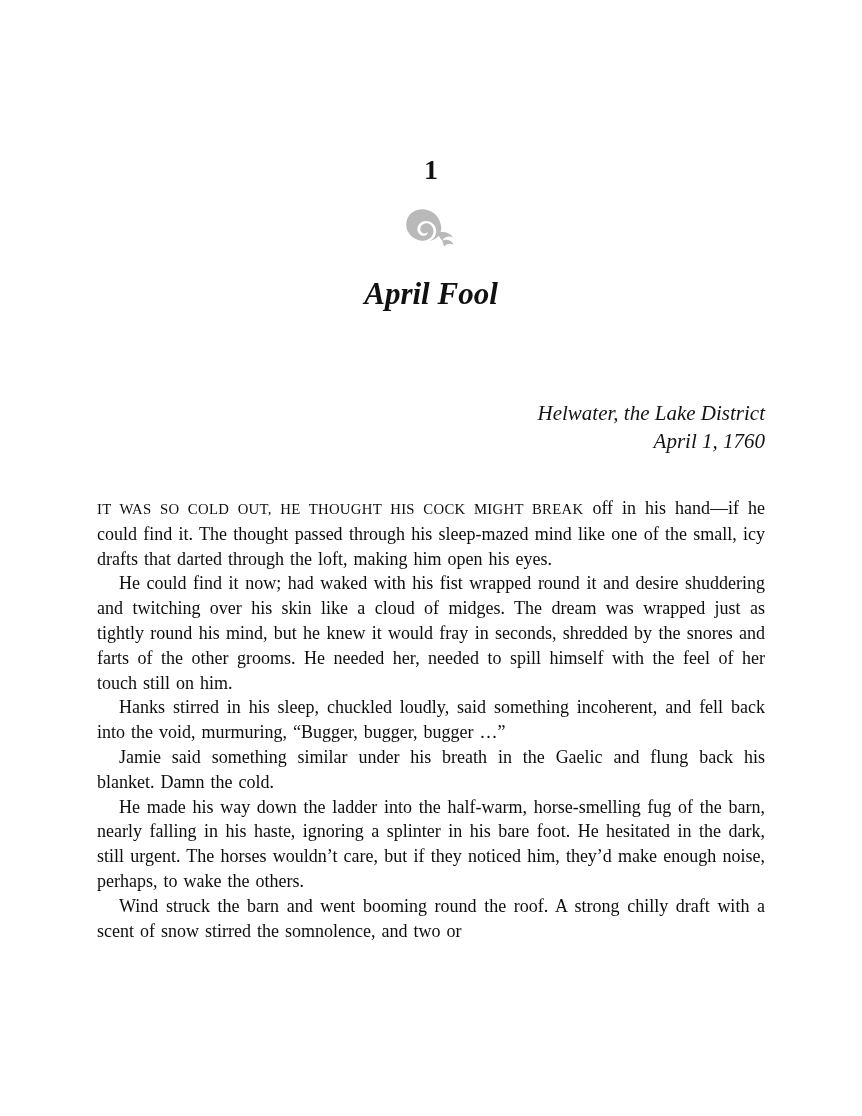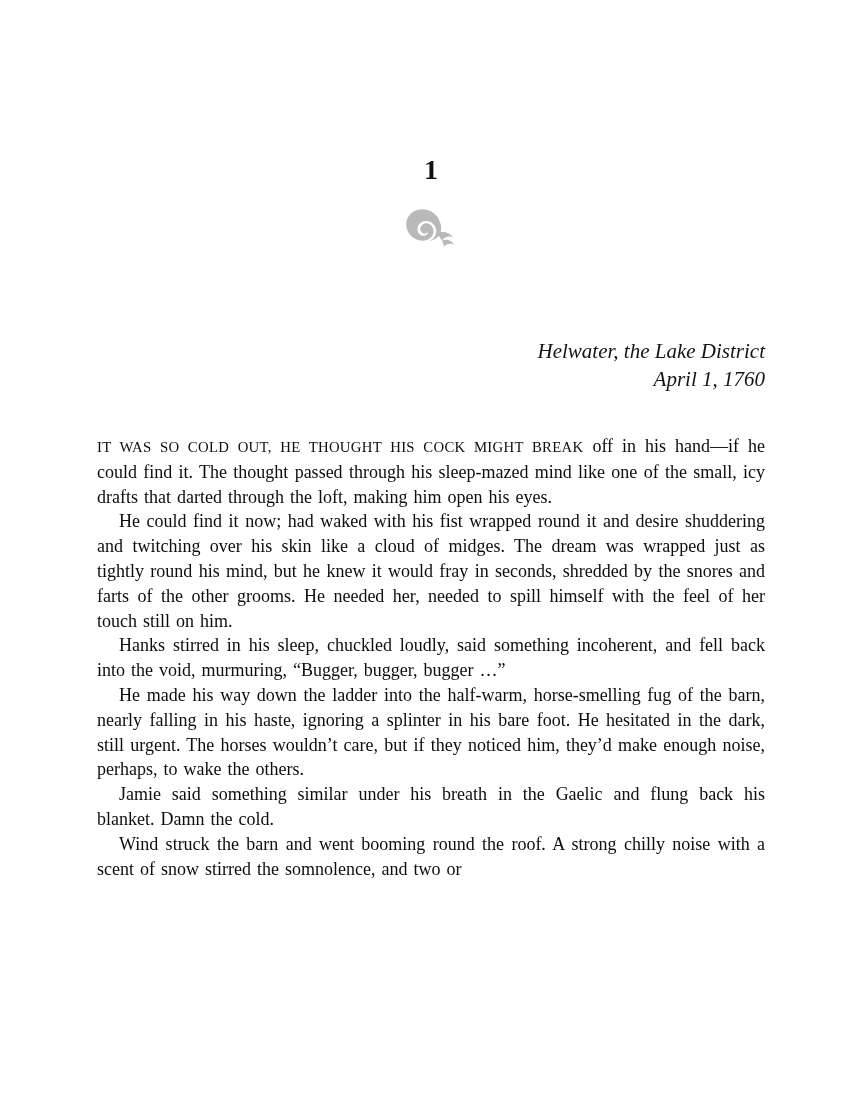--- a/index.html
+++ b/index.html
@@ -82,28 +82,29 @@
         <path d="M46,4 C30,-2 12,6 8,22 C4,38 16,54 33,56 C46,57.5 56,48 54,37
                  C52.5,28 43,23 36,28 C30,32 30,40 36,43 C39,44.5 43,43.5 44,40
                  C46,46 38,50 32,46 C24,41 25,29 34,24 C45,18 58,26 59,38
                  C59.5,46 55,53 48,56 C62,54 70,42 67,29 C64,15 56,7.5 46,4 Z"></path>
         <path d="M58,44 C69,38 82,41 88,50 C81,47.5 73,49.5 69,56 C66,50.5 62.5,46.5 58,44 Z"></path>
         <path d="M69,56 C77,52.5 86,55.5 89,63 C83,59.5 76.5,61.5 72.5,66 C71.5,62 70.5,59 69,56 Z"></path>
       </g>
     </svg>
   </div>
 
+  <h1 class="chapter-title">April Fool</h1>
 
   <div class="setting">
     <div>Helwater, the Lake District</div>
     <div>April 1, 1760</div>
   </div>
 
   <div class="body-text">
     <p class="first"><span class="smallcaps">It was so cold out, he thought his cock might break</span><span> off in his hand—if he could find it. The thought passed through his sleep-mazed mind like one of the small, icy drafts that darted through the loft, making him open his eyes.</span></p>
     <p>He could find it now; had waked with his fist wrapped round it and desire shuddering and twitching over his skin like a cloud of midges. The dream was wrapped just as tightly round his mind, but he knew it would fray in seconds, shredded by the snores and farts of the other grooms. He needed her, needed to spill himself with the feel of her touch still on him.</p>
     <p>Hanks stirred in his sleep, chuckled loudly, said something incoherent, and fell back into the void, murmuring, “Bugger, bugger, bugger …”</p>
+    <p>Jamie said something similar under his breath in the Gaelic and flung back his blanket. Damn the cold.</p>
     <p>He made his way down the ladder into the half-warm, horse-smelling fug of the barn, nearly falling in his haste, ignoring a splinter in his bare foot. He hesitated in the dark, still urgent. The horses wouldn’t care, but if they noticed him, they’d make enough noise, perhaps, to wake the others.</p>
-    <p>Jamie said something similar under his breath in the Gaelic and flung back his blanket. Damn the cold.</p>
-    <p>Wind struck the barn and went booming round the roof. A strong chilly noise with a scent of snow stirred the somnolence, and two or</p>
+    <p>Wind struck the barn and went booming round the roof. A strong chilly draft with a scent of snow stirred the somnolence, and two or</p>
   </div>
 
 </div>
 
 </body></html>

